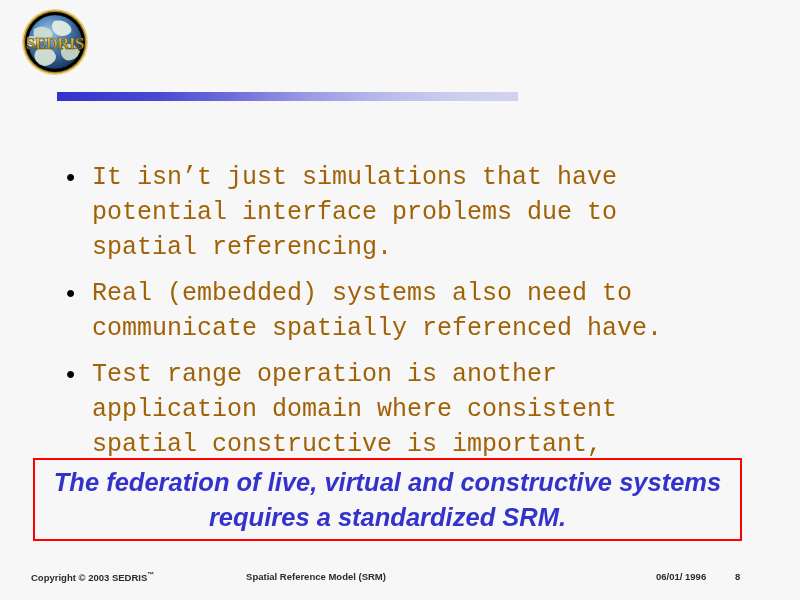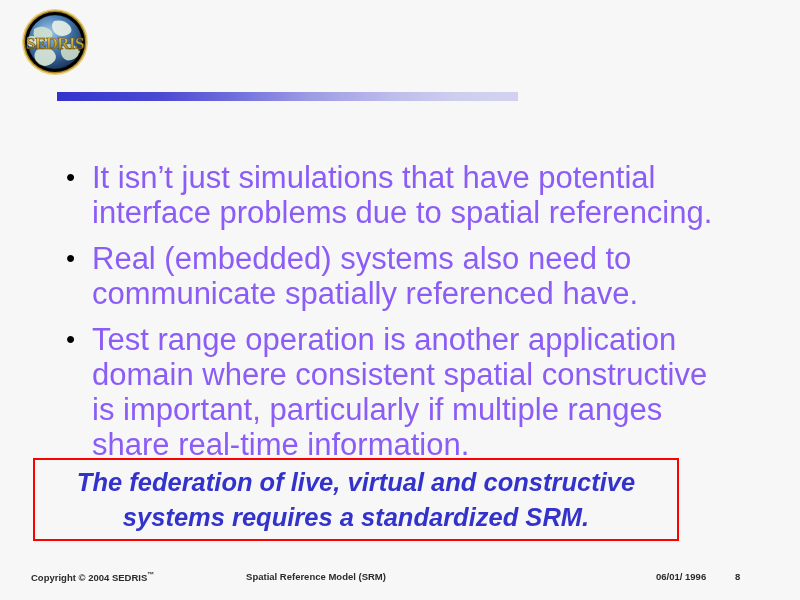--- a/index.html
+++ b/index.html
@@ -83,33 +83,33 @@
     width: 30px;
     font-size: 26px;
     line-height: 35px;
     color: #000;
     text-align: left;
     padding-left: 4px;
     box-sizing: border-box;
   }
   .bullet-text {
     flex: 1 1 auto;
-    font-family: Liberation Sans, sans-serif;
-    font-size: 31px;
+    font-family: Liberation Mono, monospace;
+    font-size: 25px;
     line-height: 35px;
-    color: #8b5cf6;
+    color: #a16207;
     max-width: 625px;
   }
 
   
   .highlight-box {
     position: absolute;
     left: 33px;
     top: 458px;
-    width: 646px;
+    width: 709px;
     height: 83px;
     border: 2px solid #ff0000;
     box-sizing: border-box;
     background: #f7f7f7;
     display: flex;
     align-items: center;
     justify-content: center;
   }
   .highlight-text {
     font-family: "Liberation Sans", sans-serif;
@@ -221,19 +221,19 @@
       <span class="bullet-text">Test range operation is another application domain where consistent spatial constructive is important, particularly if multiple ranges share real-time information.</span>
     </div>
 
   </div>
 
   <div class="highlight-box">
     <div class="highlight-text">The federation of live, virtual and constructive systems requires a standardized SRM.</div>
   </div>
 
   <div class="footer">
-    <div class="footer-left"><span>Copyright © 2004 SEDRIS</span><span class="tm">™</span></div>
+    <div class="footer-left"><span>Copyright © 2003 SEDRIS</span><span class="tm">™</span></div>
     <div class="footer-center">Spatial Reference Model (SRM)</div>
     <div class="footer-date">06/01/ 1996</div>
     <div class="footer-page">8</div>
   </div>
 
 </div>
 
 </body></html>

